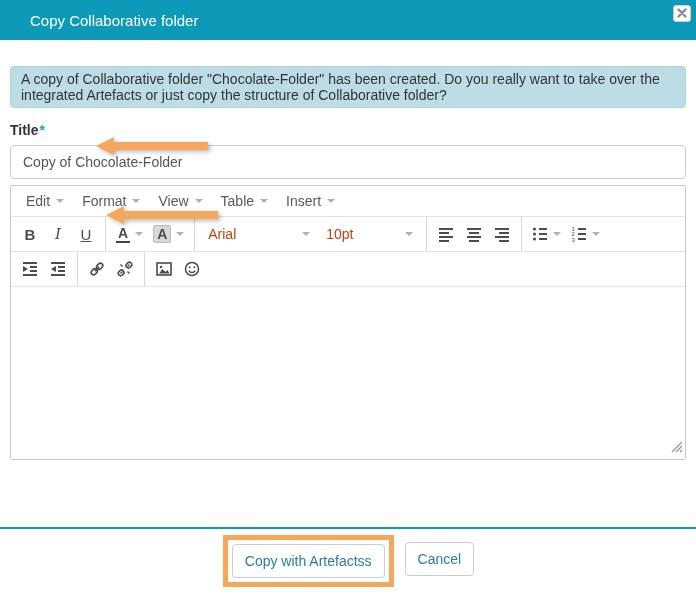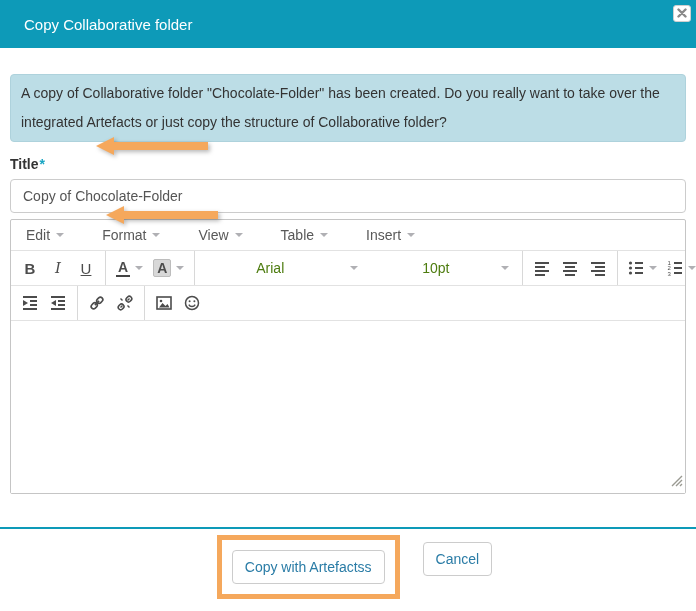--- a/index.html
+++ b/index.html
@@ -2,80 +2,80 @@
 <html style="--header-bg: #0d9ab8; --accent-teal: #0d9ab8; --alert-bg: #bcdde6; --alert-border: #aed2dc; --annotation-orange: #f5a85c; --button-text: #2a7ca6; --required-marker: #18a5c3;"><head>
 <meta charset="utf-8">
 <style>
   * { box-sizing: border-box; margin: 0; padding: 0; }
   html,body { background:#fff; }
   body { font-family: "Liberation Sans", sans-serif; }
 
   .modal { position: relative; width: 696px; height: 611px; background: #fff; overflow: hidden; }
 
   
-  .modal-header { height: 48px; background: var(--header-bg, #0d9ab8); display: flex; align-items: center; padding: 0 24px; }
+  .modal-header { height: 40px; background: var(--header-bg, #0d9ab8); display: flex; align-items: center; padding: 0 30px; }
   .modal-title { color: #fff; font-size: 15px; font-weight: 400; }
   .close-btn { position: absolute; top: 5px; right: 5px; width: 18px; height: 17px;
     background: #fff; border: 1px solid #cfcfcf; border-radius: 3px;
     display: flex; align-items: center; justify-content: center; cursor: pointer; padding: 0; }
 
   
   .modal-body { padding: 0 10px; }
   .alert-info { margin-top: 26px; background: var(--alert-bg, #bcdde6); border: 1px solid var(--alert-border, #aed2dc);
-    border-radius: 4px; padding: 4px 10px; font-size: 14px; line-height: 29px; color: #333; }
+    border-radius: 4px; padding: 4px 10px; font-size: 14px; line-height: 16px; color: #333; }
 
   .field-label { margin-top: 14px; font-size: 14px; font-weight: bold; color: #333; height: 17px; }
   .required { color: var(--required-marker, #18a5c3); font-weight: bold; margin-left: 1px; }
 
   .text-input { margin-top: 6px; width: 100%; height: 34px; border: 1px solid #ccc; border-radius: 4px;
     padding: 0 12px; font-size: 14px; color: #555; font-family: "Liberation Sans", sans-serif; outline: none; }
 
   
   .annot-arrow { position: absolute; width: 112px; height: 18px; filter: drop-shadow(2px 2px 2px rgba(0,0,0,0.28)); }
   .annot-arrow .shaft { position: absolute; left: 16px; right: 0; top: 5px; height: 8px; background: var(--annotation-orange, #f5a85c); }
   .annot-arrow .head { position: absolute; left: 0; top: 0; width: 0; height: 0;
     border-top: 9px solid transparent; border-bottom: 9px solid transparent;
     border-right: 18px solid var(--annotation-orange, #f5a85c); }
   .arrow-title { left: 96px; top: 137px; }
   .arrow-desc  { left: 106px; top: 206px; }
 
   
   .editor { margin-top: 6px; border: 1px solid #c5c5c5; border-radius: 2px; background: #fff; }
-  .menubar { display: flex; align-items: center; height: 31px; padding: 0 6px; border-bottom: 1px solid #e2e2e2; gap: 20px; }
+  .menubar { display: flex; align-items: center; height: 31px; padding: 0 6px; border-bottom: 1px solid #e2e2e2; }
   .menu-item { display: flex; align-items: center; gap: 6px; padding: 5px 9px; font-size: 14px; color: #595959; cursor: pointer; }
   .caret { width: 0; height: 0; border-left: 4px solid transparent; border-right: 4px solid transparent;
     border-top: 4px solid #b0b0b4; display: inline-block; }
 
   .toolbar-row { display: flex; align-items: stretch; height: 35px; border-bottom: 1px solid #e2e2e2; }
   .toolbar-row:last-of-type { border-bottom: 1px solid #e2e2e2; }
   .tb-group { display: flex; align-items: center; padding: 0 5px; border-right: 1px solid #d8d8d8; }
   .tb-group.last { border-right: none; }
   .tb-btn { min-width: 26px; height: 27px; display: flex; align-items: center; justify-content: center;
     background: transparent; border: 1px solid transparent; border-radius: 2px; cursor: pointer;
     color: #4c4c4c; font-size: 15px; margin: 0 1px; padding: 0 3px; font-family: "Liberation Sans", sans-serif; }
   .tb-btn svg { display: block; }
   .bold-label { font-weight: bold; }
   .italic-label { font-style: italic; font-family: "DejaVu Serif", serif; }
   .underline-label { text-decoration: underline; }
   .color-a { font-weight: bold; font-size: 14px; border-bottom: 2px solid #444; line-height: 15px; padding: 0 2px; }
   .bg-a { font-weight: bold; font-size: 14px; background: #d8d8d8; border: 1px solid #bdbdbd; border-radius: 2px; padding: 0 3px; line-height: 16px; }
   .tb-select { display: flex; align-items: center; justify-content: space-between; height: 27px;
-    padding: 0 8px; font-size: 14px; color: #4d7c0f; cursor: pointer; margin-left: 48px; }
+    padding: 0 8px; font-size: 14px; color: #c2410c; cursor: pointer; }
   .sel-font { width: 118px; }
   .sel-size { width: 103px; gap: 8px; }
   .split-caret { margin-left: 5px; }
 
   .editor-content { height: 172px; position: relative; background: #fff; cursor: text; }
   .resize-handle { position: absolute; right: 2px; bottom: 2px; cursor: nwse-resize; }
 
   
   .modal-footer { position: absolute; left: 0; right: 0; bottom: 0; height: 84px;
     border-top: 2px solid var(--accent-teal, #0d9ab8);
     display: flex; justify-content: center; align-items: flex-start; padding-top: 6px; }
-  .annot-box { border: 5px solid var(--annotation-orange, #f5a85c); padding: 10px; margin: 0 13px; }
+  .annot-box { border: 5px solid var(--annotation-orange, #f5a85c); padding: 4px; margin: 0 1px; }
   .btn { background: #fff; border: 1px solid #ccc; border-radius: 4px; padding: 6px 12px;
     font-size: 14px; line-height: 20px; color: var(--button-text, #2a7ca6); cursor: pointer;
     font-family: "Liberation Sans", sans-serif; }
   .btn-plain-wrap { margin-top: 7px; margin-left: 10px; border-radius: 11px; }
 </style>
 </head>
 <body>
 
 <div class="modal">
 

